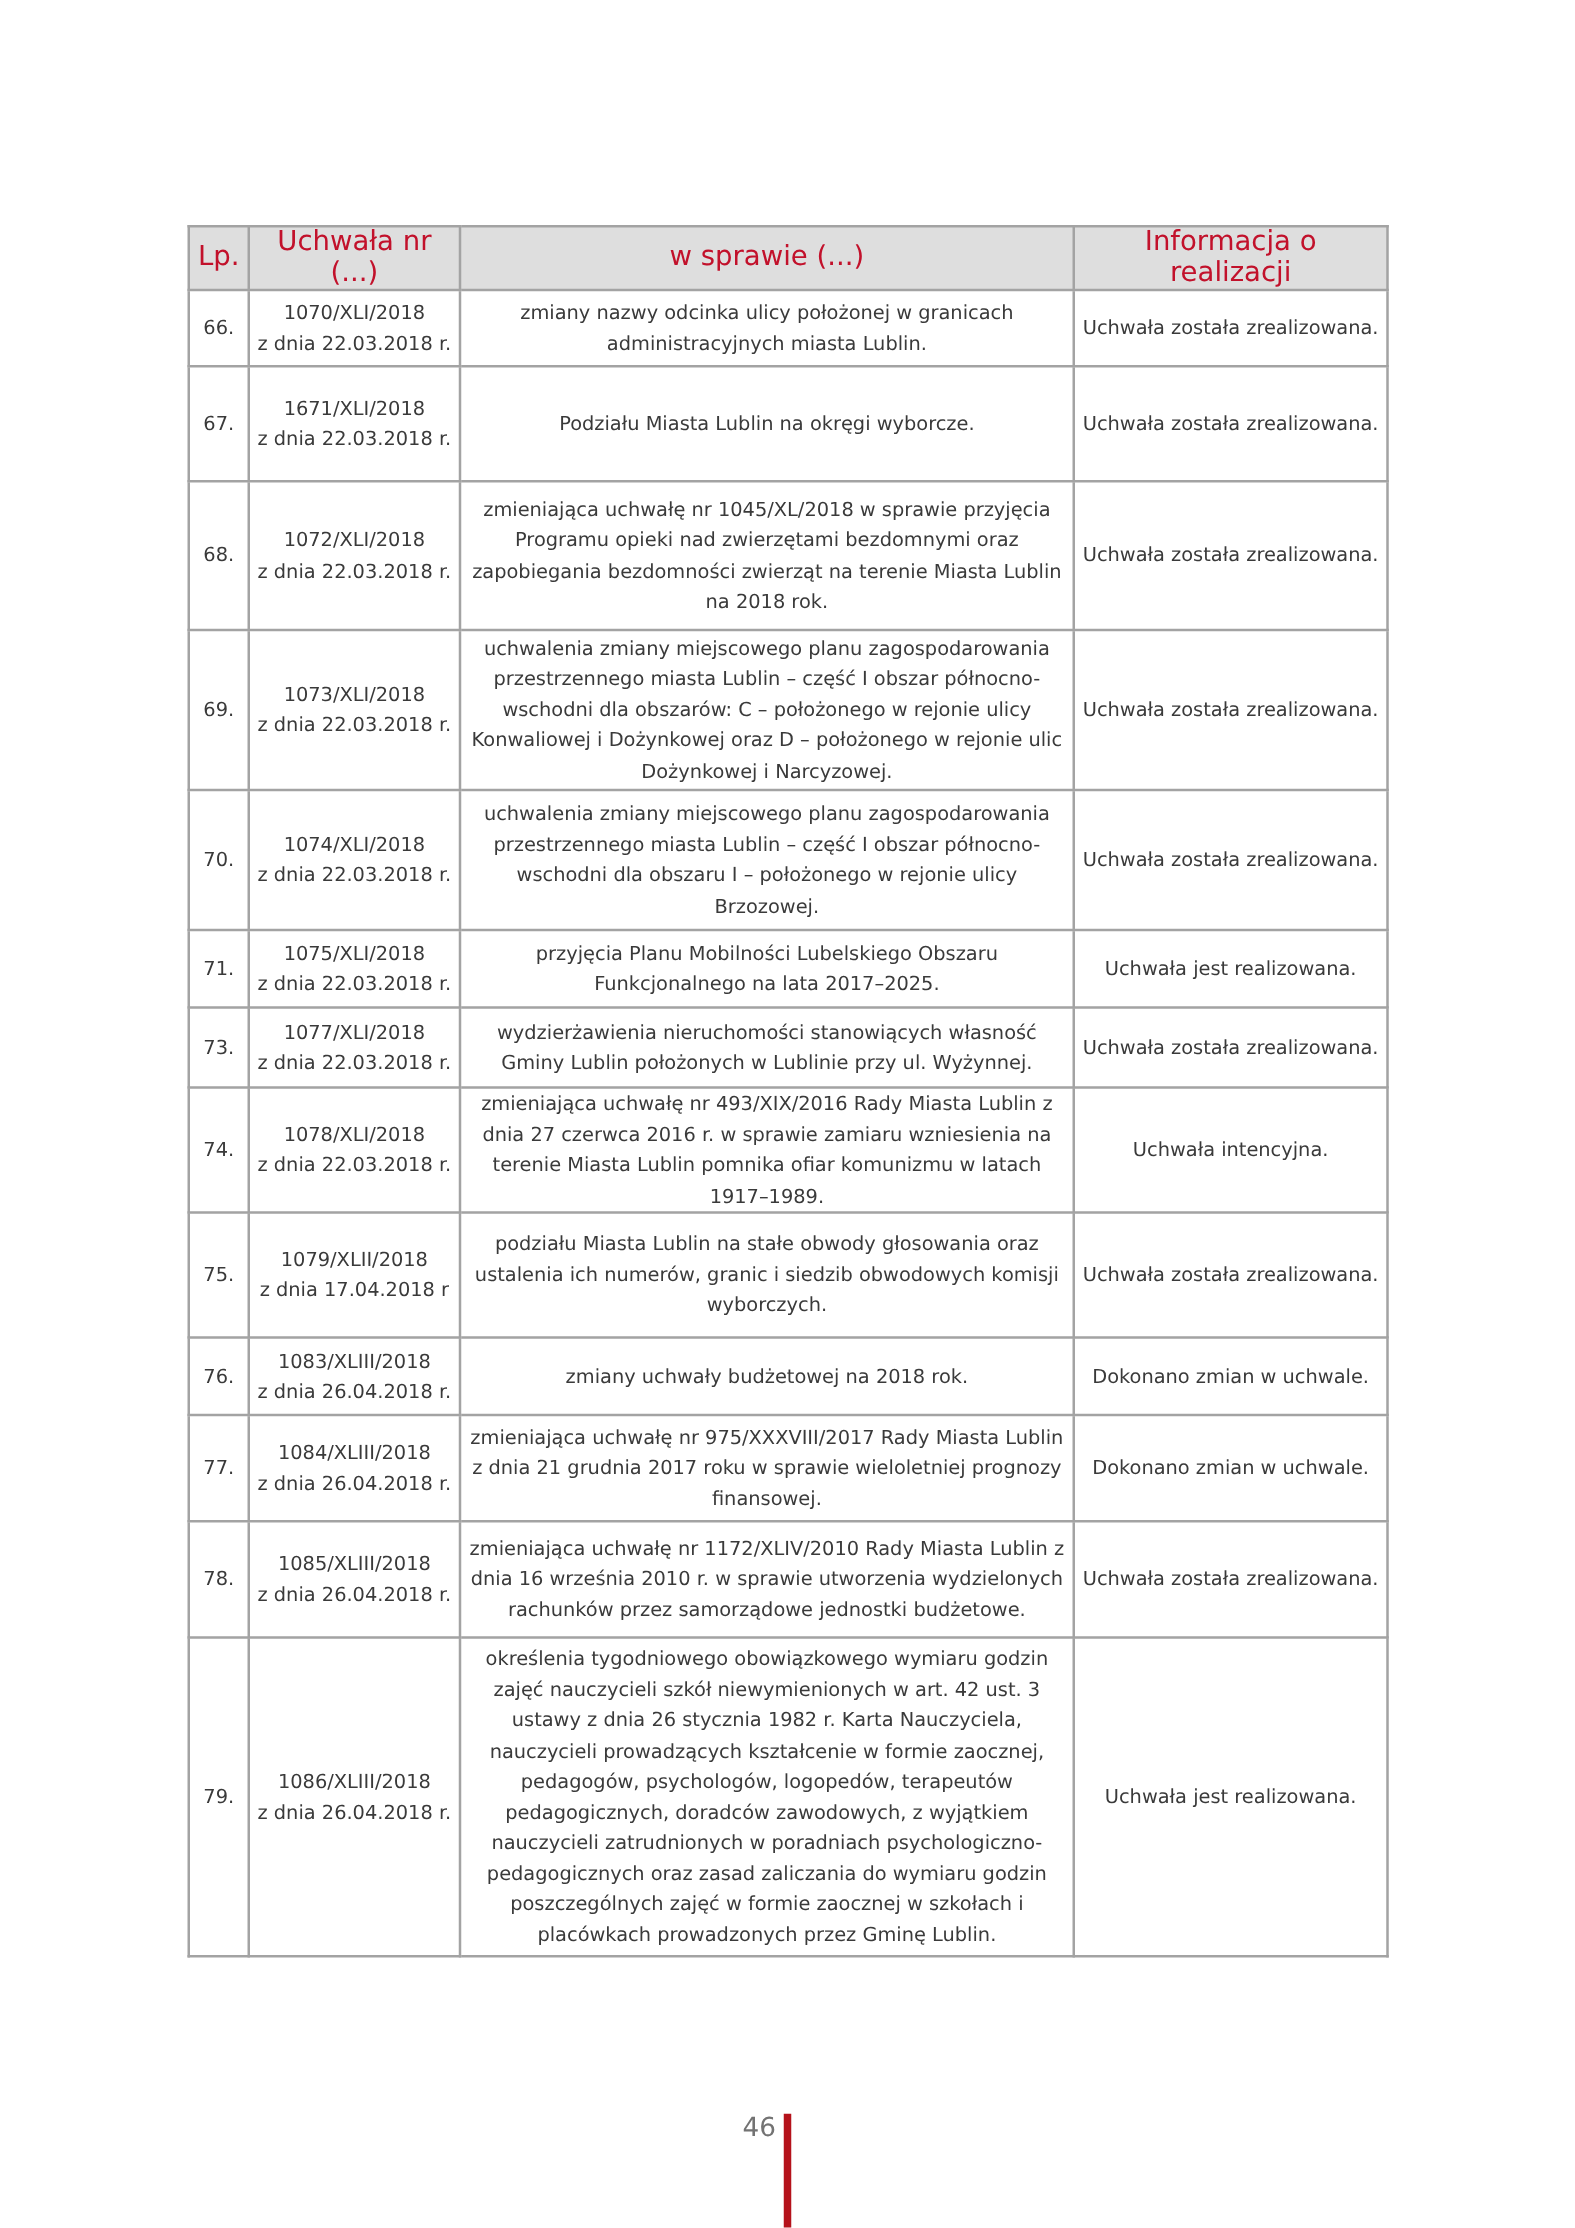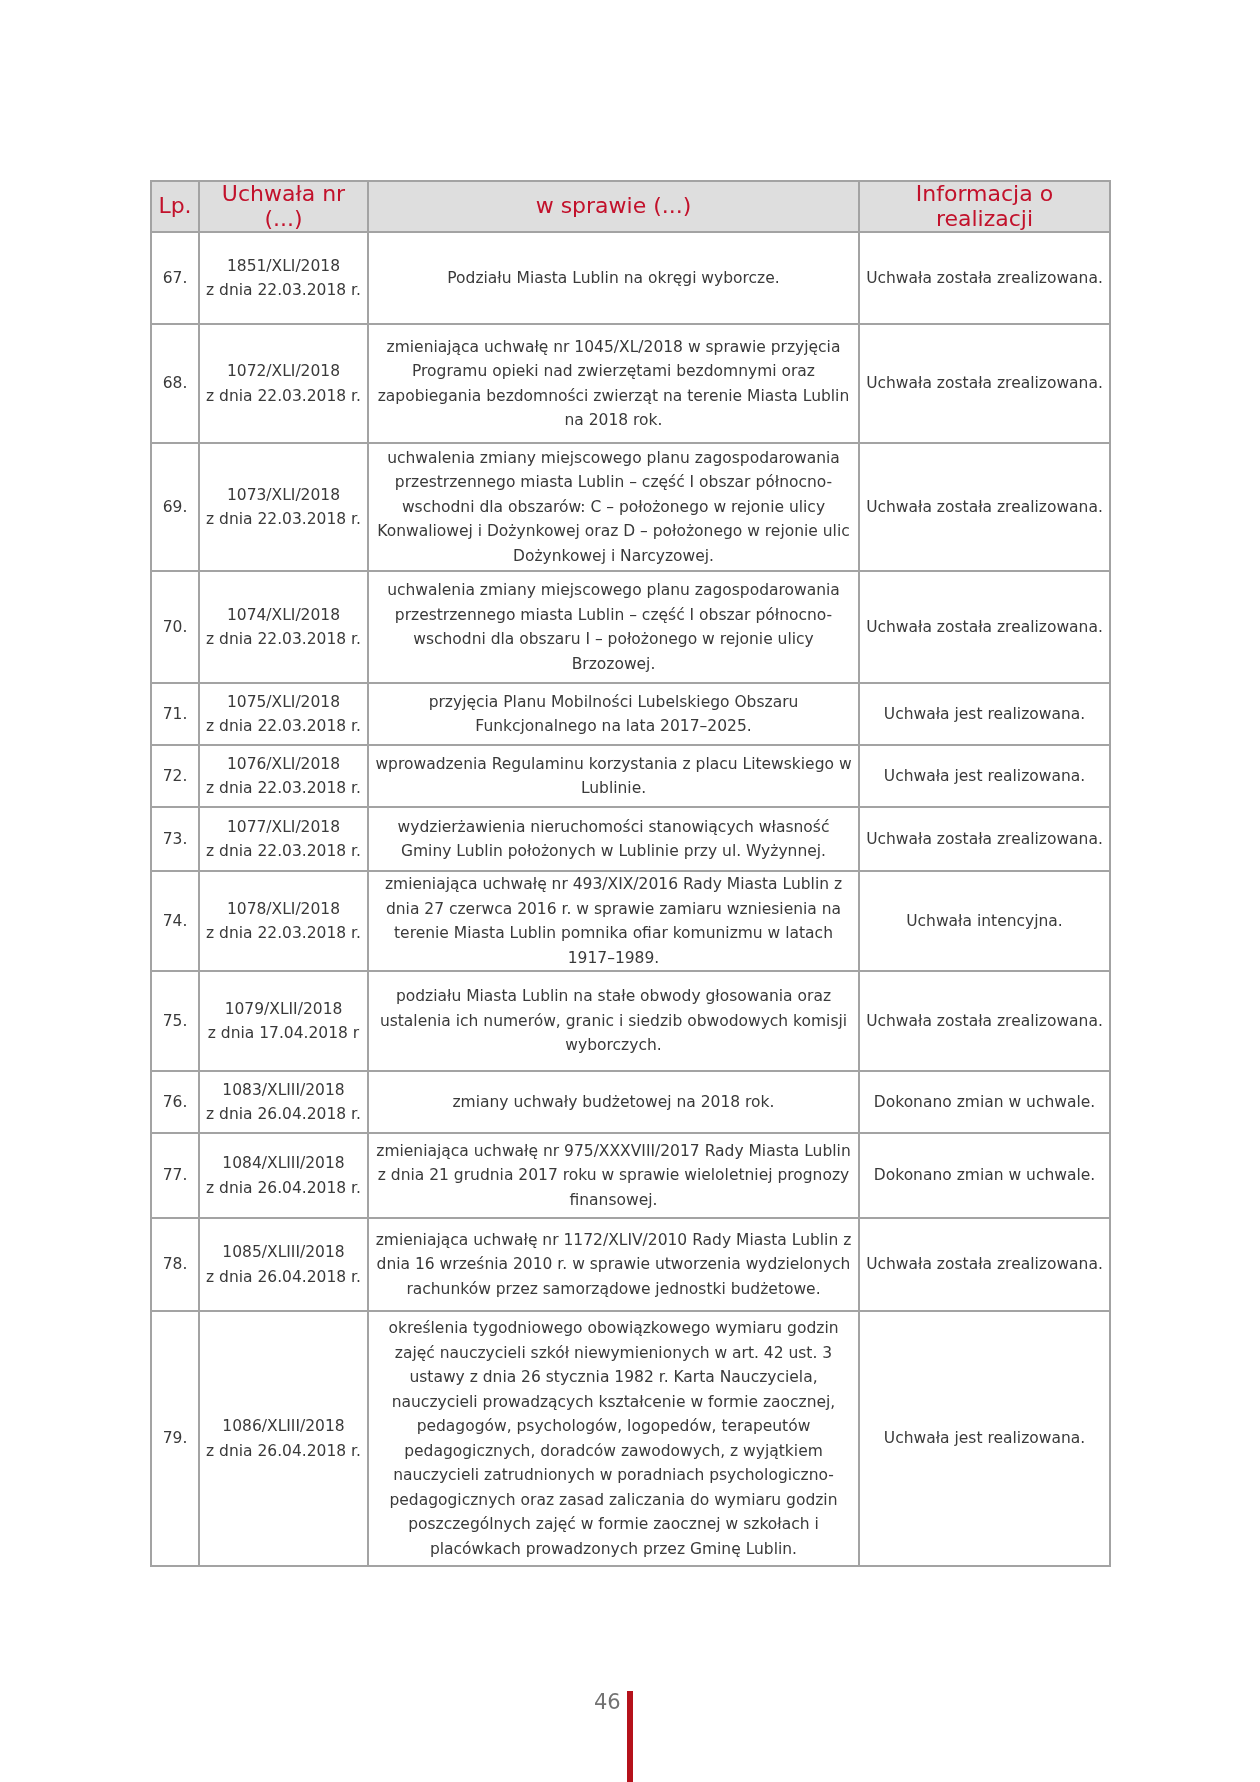--- a/index.html
+++ b/index.html
@@ -30,24 +30,33 @@
     </colgroup>
   <thead>
     <tr>
       <th>Lp.</th>
       <th>Uchwała nr (...)</th>
       <th>w sprawie (...)</th>
       <th>Informacja o realizacji</th>
     </tr>
   </thead>
   <tbody id="rows">
+      <tr style="height: 61px;">
+        <td class="lp">66.</td>
+        <td>
+          <span class="line">1070/XLI/2018</span>
+          <span class="line">z dnia 22.03.2018 r.</span>
+        </td>
+        <td>zmiany nazwy odcinka ulicy położonej w granicach administracyjnych miasta Lublin.</td>
+        <td>Uchwała została zrealizowana.</td>
+      </tr>
       <tr style="height: 92px;">
         <td class="lp">67.</td>
         <td>
-          <span class="line">1851/XLI/2018</span>
+          <span class="line">1671/XLI/2018</span>
           <span class="line">z dnia 22.03.2018 r.</span>
         </td>
         <td>Podziału Miasta Lublin na okręgi wyborcze.</td>
         <td>Uchwała została zrealizowana.</td>
       </tr>
       <tr style="height: 119px;">
         <td class="lp">68.</td>
         <td>
           <span class="line">1072/XLI/2018</span>
           <span class="line">z dnia 22.03.2018 r.</span>
@@ -73,29 +82,20 @@
         <td>uchwalenia zmiany miejscowego planu zagospodarowania przestrzennego miasta Lublin – część I obszar północno-wschodni dla obszaru I – położonego w rejonie ulicy Brzozowej.</td>
         <td>Uchwała została zrealizowana.</td>
       </tr>
       <tr style="height: 62px; padding-left: 24px;">
         <td class="lp">71.</td>
         <td>
           <span class="line">1075/XLI/2018</span>
           <span class="line">z dnia 22.03.2018 r.</span>
         </td>
         <td>przyjęcia Planu Mobilności Lubelskiego Obszaru Funkcjonalnego na lata 2017–2025.</td>
-        <td>Uchwała jest realizowana.</td>
-      </tr>
-      <tr style="height: 62px;">
-        <td class="lp">72.</td>
-        <td>
-          <span class="line">1076/XLI/2018</span>
-          <span class="line">z dnia 22.03.2018 r.</span>
-        </td>
-        <td>wprowadzenia Regulaminu korzystania z placu Litewskiego w Lublinie.</td>
         <td>Uchwała jest realizowana.</td>
       </tr>
       <tr style="height: 64px;">
         <td class="lp">73.</td>
         <td>
           <span class="line">1077/XLI/2018</span>
           <span class="line">z dnia 22.03.2018 r.</span>
         </td>
         <td>wydzierżawienia nieruchomości stanowiących własność Gminy Lublin położonych w Lublinie przy ul. Wyżynnej.</td>
         <td>Uchwała została zrealizowana.</td>

